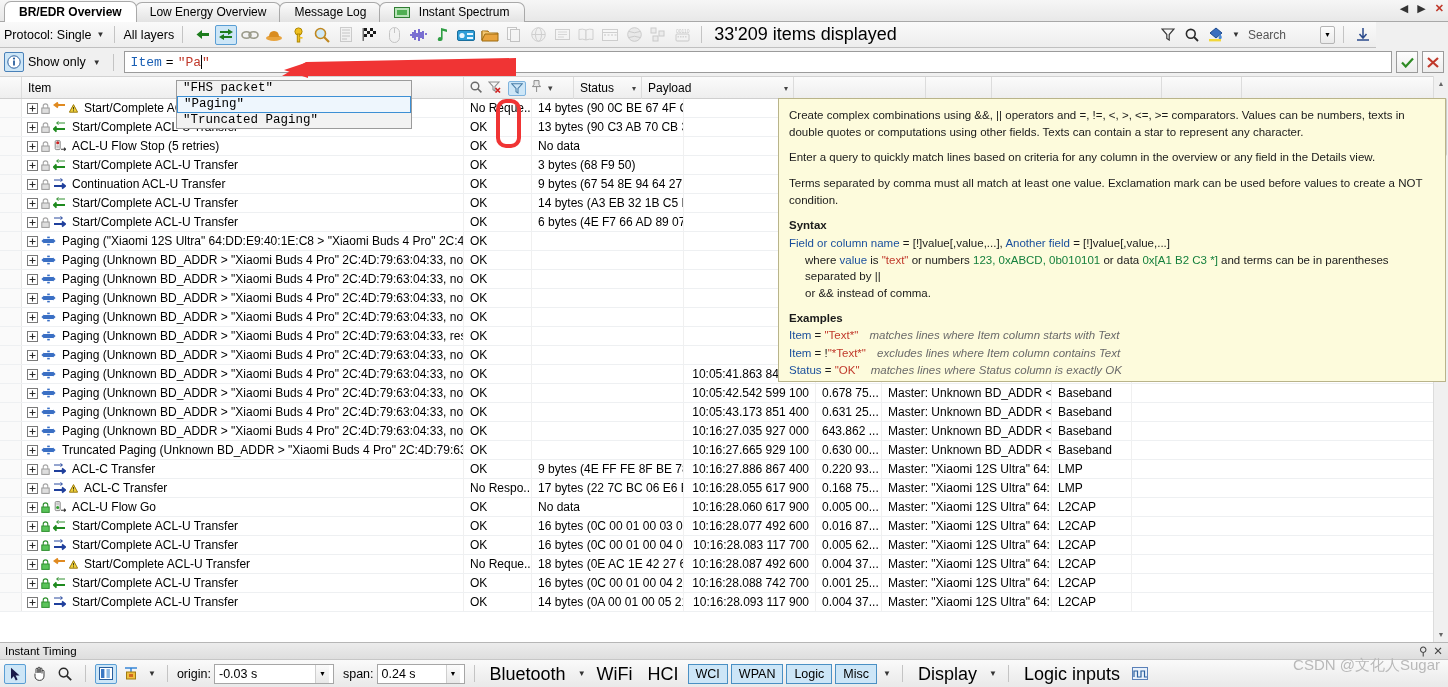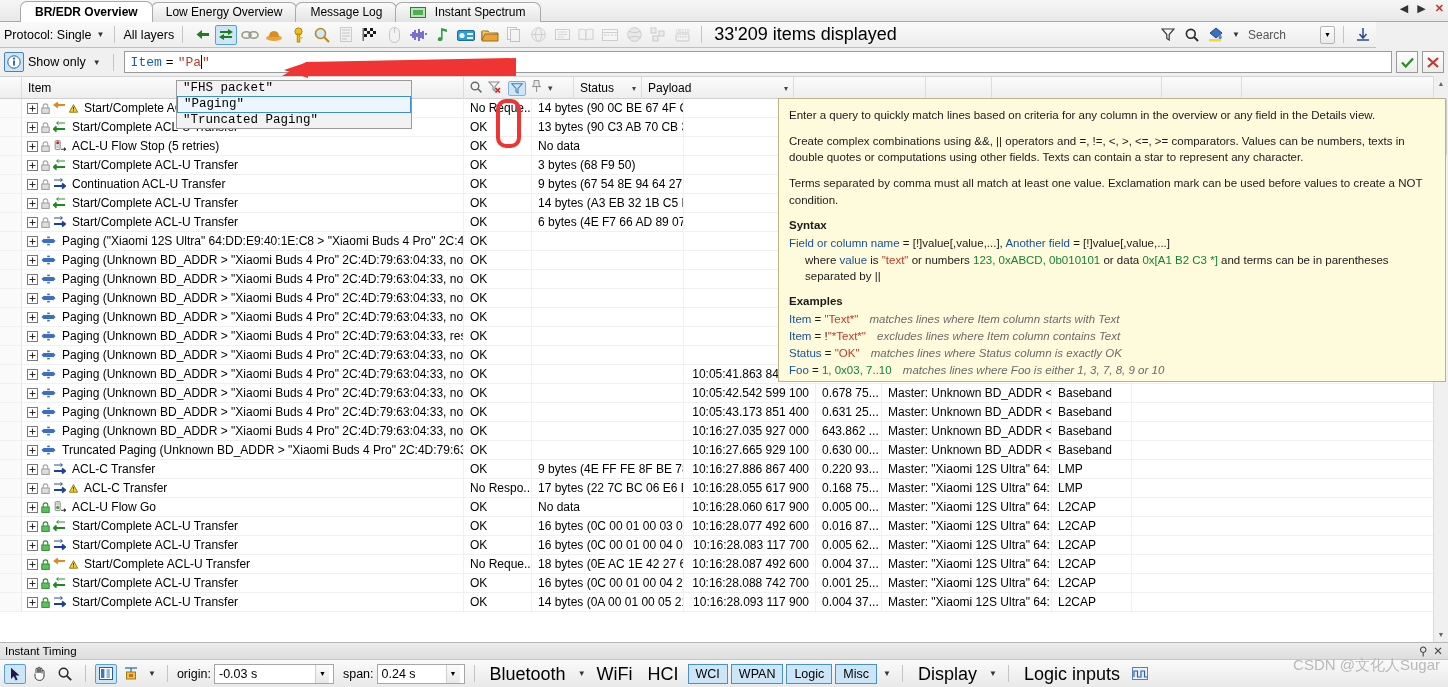--- a/index.html
+++ b/index.html
@@ -13,21 +13,21 @@
     background: #fff;
   }
   #app { position: relative; width: 1448px; height: 687px; background: #f0f0f0; }
 
   
   .tabbar {
     position: absolute; left: 0; top: 0; width: 1448px; height: 22px;
     background: linear-gradient(#f6f6f6, #e8e8e8);
     border-bottom: 1px solid #a8a8a8;
   }
-  .tabs { display: flex; align-items: flex-end; height: 22px; padding-left: 20px; }
+  .tabs { display: flex; align-items: flex-end; height: 22px; padding-left: 4px; }
   .tab {
     position: relative; height: 20px; line-height: 19px;
     padding: 0 14px 0 14px; margin-right: -2px;
     font-size: 12px; color: #000; cursor: default; white-space: nowrap;
     background: linear-gradient(#fbfbfb, #e3e3e3);
     border: 1px solid #a9a9a9; border-bottom: none;
     border-radius: 7px 7px 0 0;
   }
   .tab.active {
     background: #fff; font-weight: bold; height: 21px; line-height: 20px; z-index: 4;
@@ -1164,30 +1164,31 @@
     <div class="arrw" style="bottom:0">▼</div>
   </div>
 
   <div class="ac">
     <div class="ac-item">"FHS packet"</div>
     <div class="ac-item sel">"Paging"</div>
     <div class="ac-item">"Truncated Paging"</div>
   </div>
 
   <div class="help">
+    <p>Create complex combinations using &amp;&amp;, || operators and =, !=, &lt;, &gt;, &lt;=, &gt;= comparators. Values can be numbers, texts in double quotes or computations using other fields. Texts can contain a star to represent any character.</p>
     <p>Enter a query to quickly match lines based on criteria for any column in the overview or any field in the Details view.</p>
-    <p>Create complex combinations using &amp;&amp;, || operators and =, !=, &lt;, &gt;, &lt;=, &gt;= comparators. Values can be numbers, texts in double quotes or computations using other fields. Texts can contain a star to represent any character.</p>
     <p>Terms separated by comma must all match at least one value. Exclamation mark can be used before values to create a NOT condition.</p>
     <div class="hsec">Syntax</div>
     <div>
       <span class="blue">Field or column name</span><span> = [!]value[,value,...], </span><span class="blue">Another field</span><span> = [!]value[,value,...]</span>
     </div>
     <div class="ind">
       <span>where </span><span class="blue">value</span><span> is </span><span class="red">"text"</span><span> or numbers </span><span class="green">123, 0xABCD, 0b010101</span><span> or data </span><span class="green">0x[A1 B2 C3 *]</span><span> and terms can be in parentheses separated by ||</span>
     </div>
+    <div class="ind">or &amp;&amp; instead of comma.</div>
     <div class="hsec" style="margin-top:8px">Examples</div>
     <div id="examples-host">
         <div class="ex"><span class="blue">Item</span><span> = </span><span class="red">"Text*"</span><span class="ital" style="margin-left: 8px;">  matches lines where Item column starts with Text</span></div>
         <div class="ex"><span class="blue">Item</span><span> = !</span><span class="red">"*Text*"</span><span class="ital" style="margin-left: 8px;">  excludes lines where Item column contains Text</span></div>
         <div class="ex"><span class="blue">Status</span><span> = </span><span class="red">"OK"</span><span class="ital" style="margin-left: 8px;">  matches lines where Status column is exactly OK</span></div>
         <div class="ex"><span class="blue">Foo</span><span> = </span><span class="green">1, 0x03, 7..10</span><span class="ital" style="margin-left: 8px;">  matches lines where Foo is either 1, 3, 7, 8, 9 or 10</span></div>
       </div>
 
   </div>
 

